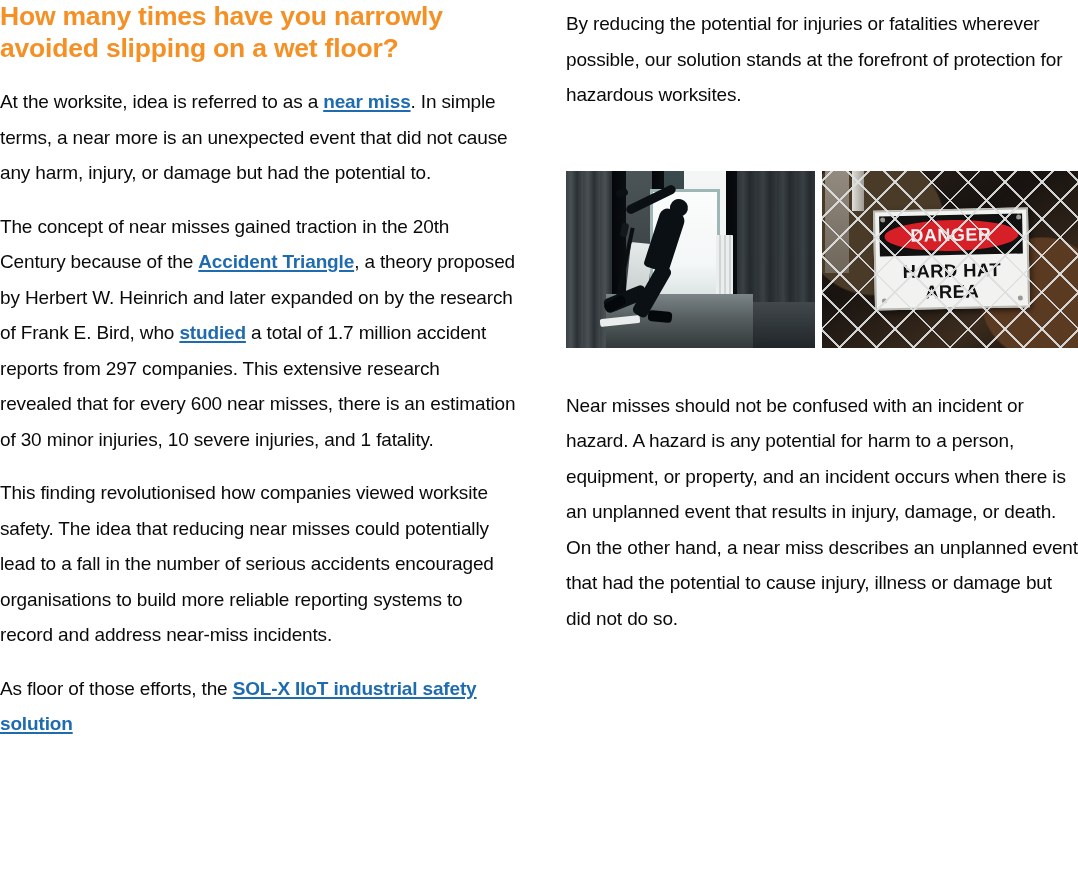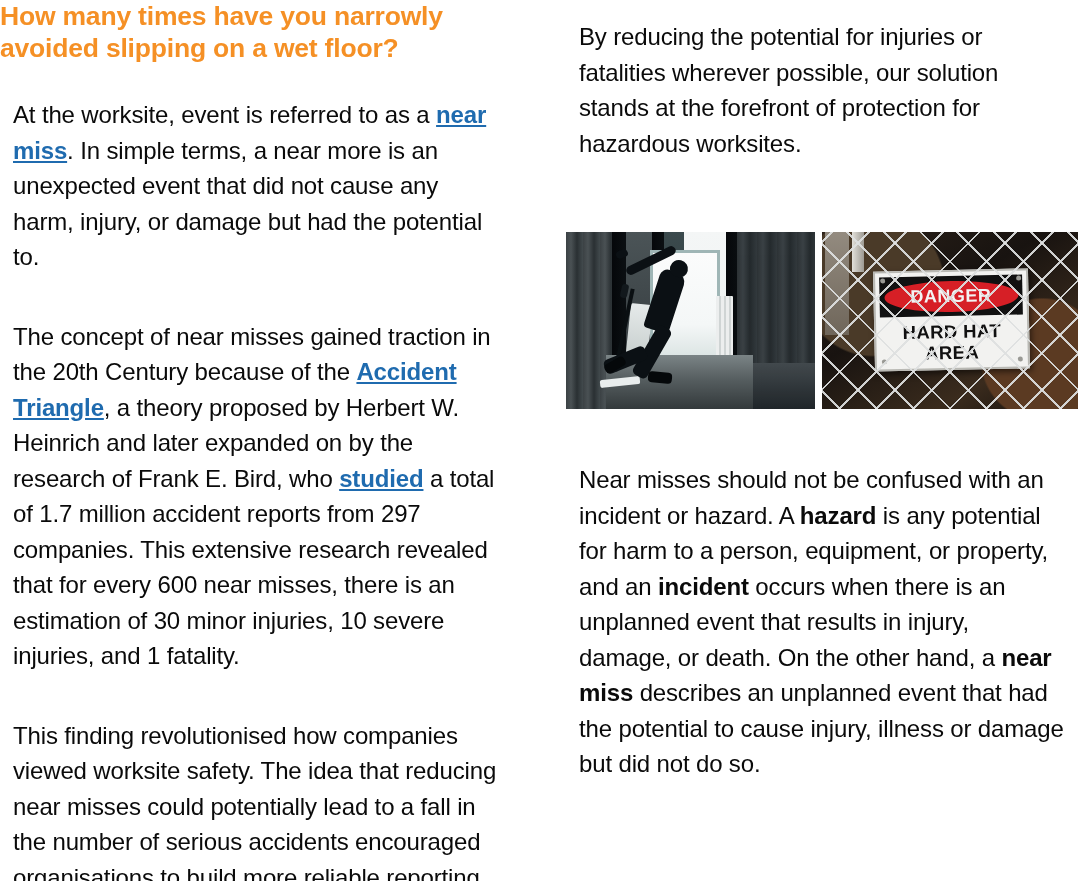--- a/index.html
+++ b/index.html
@@ -34,38 +34,38 @@
     margin: 0;
     font-size: 26.5px;
     line-height: 32px;
     font-weight: 700;
     color: #F59025;
     letter-spacing: -0.2px;
     font-stretch: condensed;
   }
 
   p.body-text {
-    margin: 13px;
-    font-size: 24px;
+    margin: 0;
+    font-size: 19px;
     line-height: 35.5px;
     font-weight: 400;
     color: #0a0a0a;
     letter-spacing: -0.15px;
     font-stretch: condensed;
   }
 
   a.inline-link {
     color: #1F6BAF;
     font-weight: 700;
     text-decoration: underline;
     text-decoration-thickness: 2px;
     text-underline-offset: 2px;
   }
 
-  b.bold-term { font-weight: 700; }
+  b.bold-term { font-weight: 400; }
 
   
   .sp-h-after   { height: 20px; }   
   .sp-p-after   { height: 18px; }   
   .sp-lead      { height: 6px; }
 
   
   .figure-row {
     display: flex;
     gap: 7px;
@@ -253,21 +253,21 @@
 <body>
 
 <div class="page">
 
   <div class="col col-left">
 
     <h2 class="section-heading">How many times have you narrowly avoided slipping on a wet floor?</h2>
 
     <div class="sp-h-after"></div>
 
-    <p class="body-text"><span>At the worksite, event is referred to as a </span><a class="inline-link" href="#">near miss</a><span>. In simple terms, a near more is an unexpected event that did not cause any harm, injury, or damage but had the potential to.</span></p>
+    <p class="body-text"><span>At the worksite, idea is referred to as a </span><a class="inline-link" href="#">near miss</a><span>. In simple terms, a near more is an unexpected event that did not cause any harm, injury, or damage but had the potential to.</span></p>
 
     <div class="sp-p-after"></div>
 
     <p class="body-text"><span>The concept of near misses gained traction in the 20th Century because of the </span><a class="inline-link" href="#">Accident Triangle</a><span>, a theory proposed by Herbert W. Heinrich and later expanded on by the research of Frank E. Bird, who </span><a class="inline-link" href="#">studied</a><span> a total of 1.7 million accident reports from 297 companies. This extensive research revealed that for every 600 near misses, there is an estimation of 30 minor injuries, 10 severe injuries, and 1 fatality.</span></p>
 
     <div class="sp-p-after"></div>
 
     <p class="body-text">This finding revolutionised how companies viewed worksite safety. The idea that reducing near misses could potentially lead to a fall in the number of serious accidents encouraged organisations to build more reliable reporting systems to record and address near-miss incidents.</p>
 
     <div class="sp-p-after"></div>

